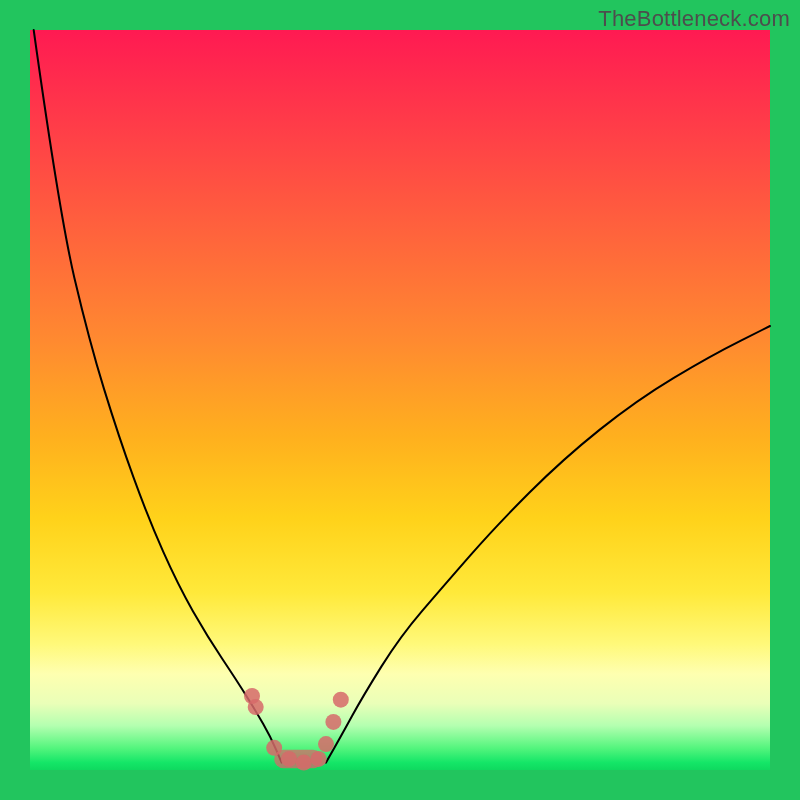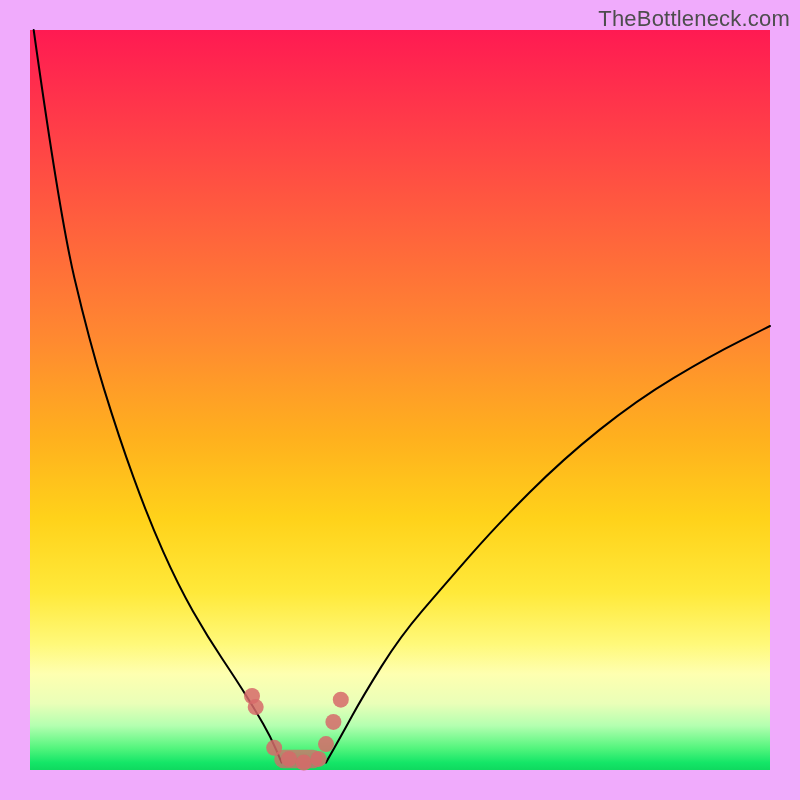--- a/index.html
+++ b/index.html
@@ -7,21 +7,21 @@
     padding: 0;
     width: 800px;
     height: 800px;
     overflow: hidden;
     background: #000;
     font-family: Arial, Helvetica, sans-serif;
   }
   .frame {
     position: absolute;
     inset: 0;
-    background: #f0abfc;
+    background: #22c55e;
   }
   .plot-area {
     position: absolute;
     left: 30px;
     top: 30px;
     width: 740px;
     height: 740px;
     
     background: linear-gradient(
       to bottom,

